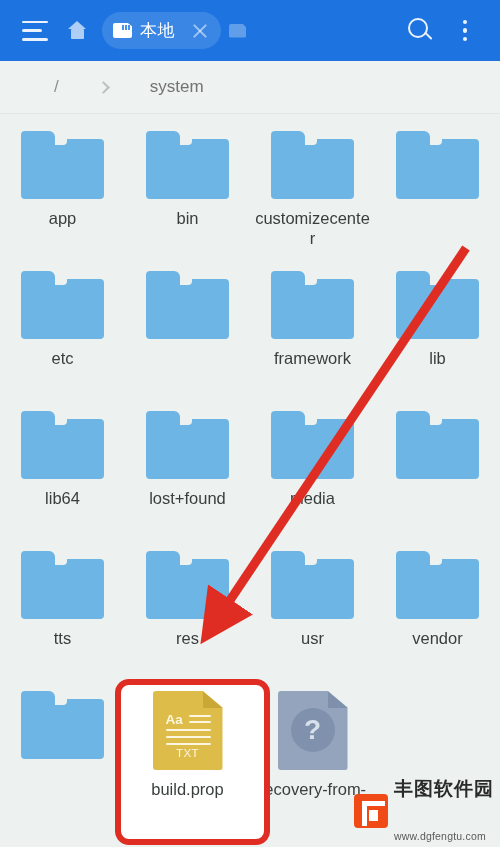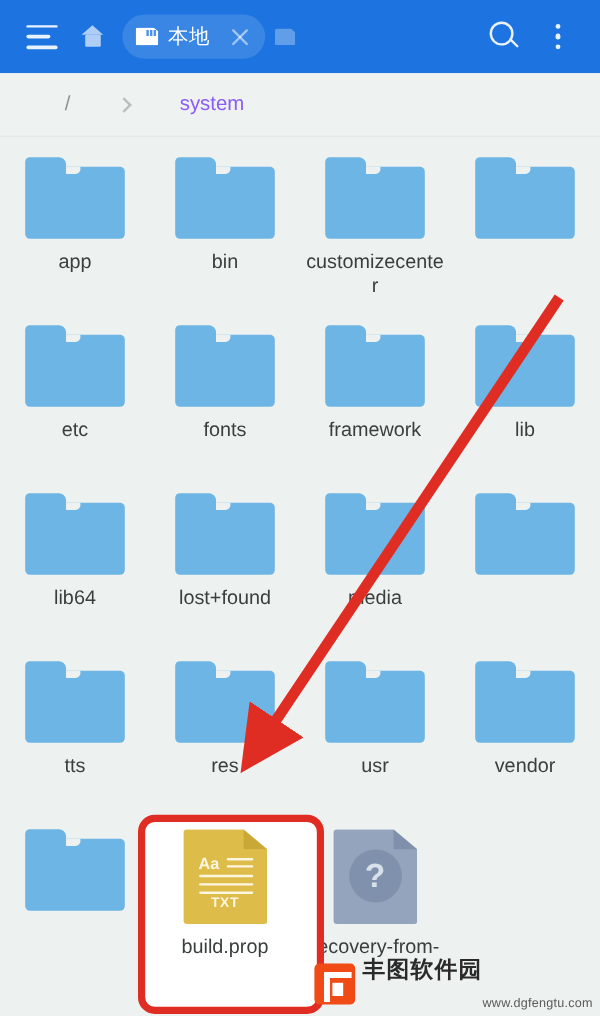--- a/index.html
+++ b/index.html
@@ -100,21 +100,21 @@
     display: flex; align-items: center;
     border-bottom: 1px solid #e2e7e6;
   }
   .crumb { color: #8b9391; font-size: 17px; padding: 0 6px; }
   .crumb.root { margin-left: 48px; }
   .crumb-sep {
     width: 9px; height: 9px; margin: 0 36px 0 34px;
     border-right: 2px solid #b9c0be; border-top: 2px solid #b9c0be;
     transform: rotate(45deg);
   }
-  .crumb.current { color: #8b5cf6; }
+  .crumb.current { color: #737373; }
 
   
   .grid {
     position: absolute; top: 114px; left: 0;
     width: 500px; height: 733px;
     display: grid;
     grid-template-columns: repeat(4, 125px);
     grid-auto-rows: 140px;
     align-content: start;
   }
@@ -173,21 +173,21 @@
     line-height: 1; position: absolute; top: 0; left: 0;
   }
   .txt-marks .ln { position: absolute; height: 2.3px; background: #fdf6e0; border-radius: 1px; }
   .txt-marks .l1 { top: 2px;  left: 23px; width: 22px; }
   .txt-marks .l2 { top: 8px;  left: 23px; width: 22px; }
   .txt-marks .l3 { top: 16px; left: 0;   width: 45px; }
   .txt-marks .l4 { top: 23px; left: 0;   width: 45px; }
   .txt-marks .l5 { top: 30px; left: 0;   width: 45px; }
   .txt-tag {
     position: absolute; top: 56px; left: 0; width: 70px; text-align: center;
-    color: #fdf6e0; font-size: 11.5px; font-weight: bold; letter-spacing: .5px;
+    color: #fdf6e0; font-size: 11.5px; font-weight: normal; letter-spacing: .5px;
   }
   .unk-circle {
     position: absolute; top: 17px; left: 13px;
     width: 44px; height: 44px; border-radius: 50%;
     background: #7f91ad;
     display: flex; align-items: center; justify-content: center;
     color: #d8e0ea; font-size: 28px; font-weight: bold; line-height: 1;
   }
 
   
@@ -210,21 +210,21 @@
   }
   .wm-logo::before {
     content: ""; position: absolute; top: 7px; left: 8px;
     width: 18px; height: 20px;
     border-left: 5px solid #fff; border-top: 5px solid #fff;
   }
   .wm-logo::after {
     content: ""; position: absolute; top: 16px; left: 15px;
     width: 9px; height: 11px; background: #fff;
   }
-  .wm-text { display: flex; flex-direction: row; line-height: 1.05; }
+  .wm-text { display: flex; flex-direction: column; line-height: 1.05; }
   .wm-cn { color: #2a2a2a; font-size: 19px; font-weight: bold; letter-spacing: 1px; }
   .wm-url { color: #5a5a5a; font-size: 10.5px; letter-spacing: .2px; margin-top: 32px; }
 </style>
 </head>
 <body>
 
 <div id="app">
 
   <div class="appbar">
     <div class="appbar-left">
@@ -322,21 +322,20 @@
           <span class="notch"></span>
         </span>
         <span class="cell-label">etc</span>
       </div>
       <div class="cell">
         <span class="folder-ic">
           <span class="tab"></span>
           <span class="body"></span>
           <span class="notch"></span>
         </span>
-        <span class="cell-label">fonts</span>
       </div>
       <div class="cell">
         <span class="folder-ic">
           <span class="tab"></span>
           <span class="body"></span>
           <span class="notch"></span>
         </span>
         <span class="cell-label">framework</span>
       </div>
       <div class="cell">

